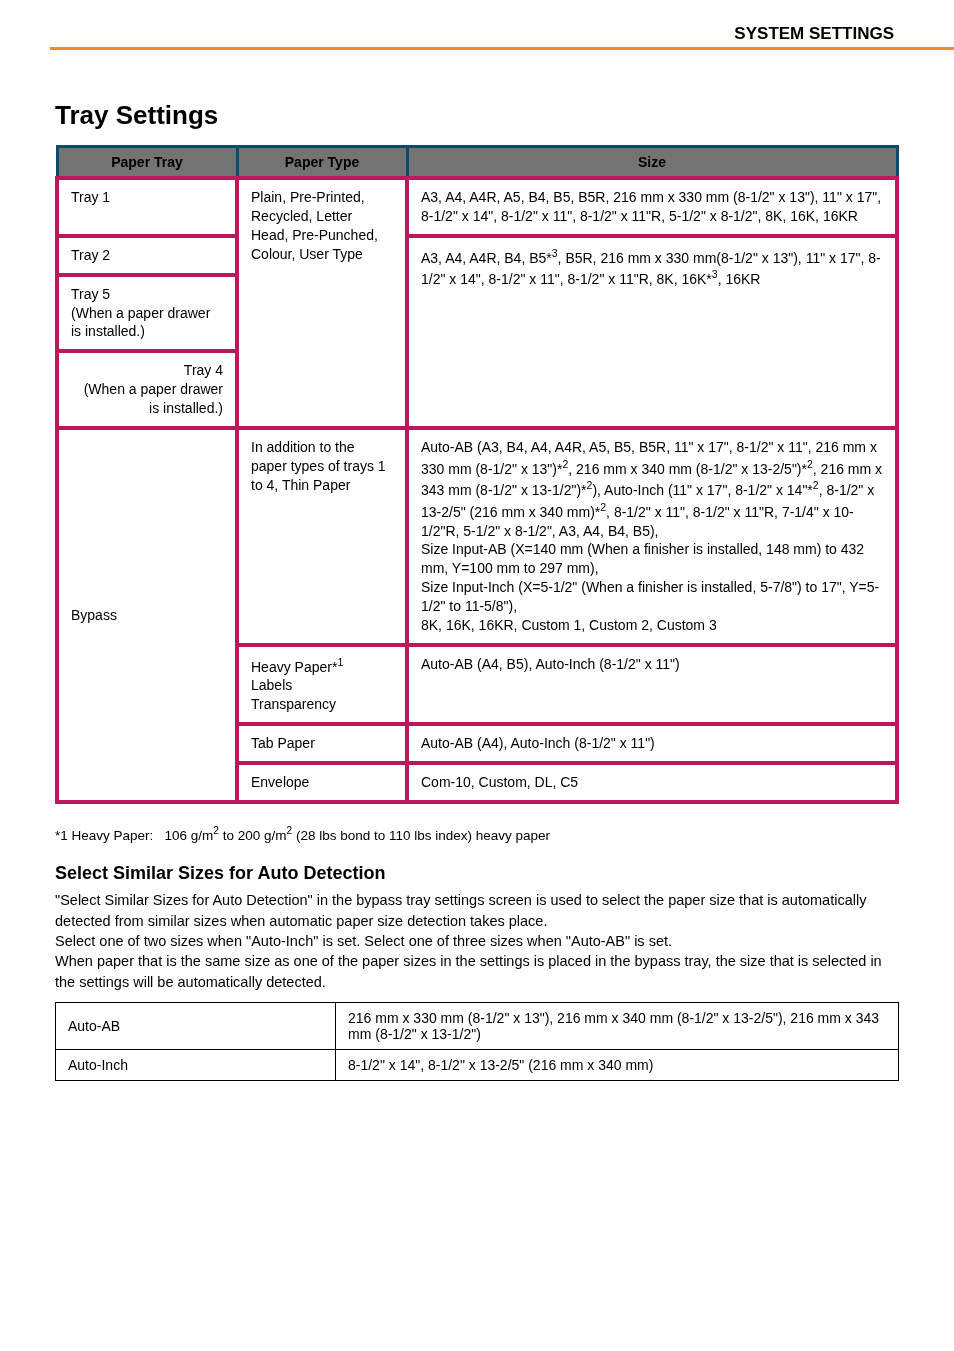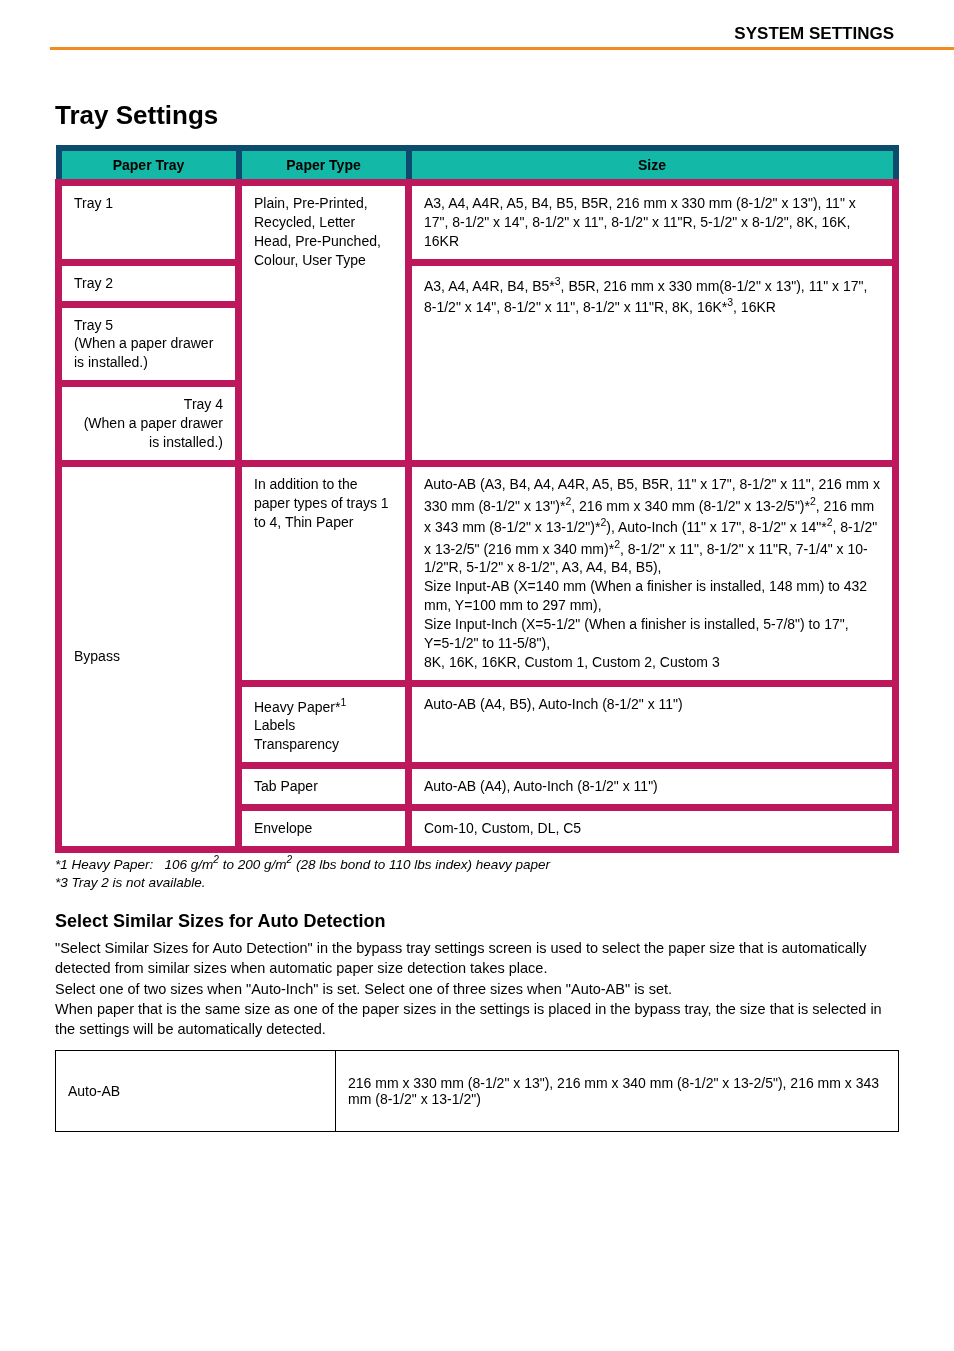--- a/index.html
+++ b/index.html
@@ -36,58 +36,57 @@
     font-size: 26px;
     font-weight: bold;
     margin: 30px 0 14px 0;
   }
   table.main {
     border-collapse: collapse;
     width: 100%;
     font-size: 14px;
   }
   table.main th {
-    border: 6px solid #0c4a6e;
-    background: #14b8a6;
+    border: 3px solid #0c4a6e;
+    background: #737373;
     font-weight: bold;
     padding: 6px 12px;
     text-align: center;
   }
   table.main td {
-    border: 7px solid #be185d;
+    border: 4px solid #be185d;
     padding: 8px 12px;
     vertical-align: top;
     line-height: 1.35;
   }
   .footnotes {
     font-size: 13.5px;
-    margin-top: 0;
+    margin-top: 20px;
     line-height: 1.4;
-    font-style: italic;
   }
   .footnotes .link { color: #1155cc; }
   sup { font-size: 0.75em; }
   h3.sub-title {
     font-size: 18px;
     font-weight: bold;
     margin: 18px 0 6px 0;
   }
   .body-text {
     font-size: 14.5px;
     line-height: 1.4;
     margin-bottom: 10px;
   }
   table.secondary {
     border-collapse: collapse;
     width: 100%;
     font-size: 14px;
   }
   table.secondary td {
     border: 1px solid #000;
-    padding: 24px 12px;
+    padding: 7px 12px;
     vertical-align: middle;
   }
 </style>
 </head>
 <body>
 
 <div class="header">
   <span>SYSTEM SETTINGS</span>
 </div>
 
@@ -143,34 +142,37 @@
       </tr>
       <tr>
         <td>Envelope</td>
         <td>Com-10, Custom, DL, C5</td>
       </tr>
     </tbody>
   </table>
 
   <div class="footnotes">
     <div>*1 Heavy Paper:&nbsp;&nbsp;&nbsp;106 g/m<sup>2</sup> to 200 g/m<sup>2</sup> (28 lbs bond to 110 lbs index) heavy paper</div>
-    <div>*3 Tray 2 is not available.</div>
   </div>
 
   <h3 class="sub-title">Select Similar Sizes for Auto Detection</h3>
   <div class="body-text" style="white-space:pre-line;">"Select Similar Sizes for Auto Detection" in the bypass tray settings screen is used to select the paper size that is automatically detected from similar sizes when automatic paper size detection takes place.
 Select one of two sizes when "Auto-Inch" is set. Select one of three sizes when "Auto-AB" is set.
 When paper that is the same size as one of the paper sizes in the settings is placed in the bypass tray, the size that is selected in the settings will be automatically detected.</div>
 
   <table class="secondary">
     <colgroup>
         <col style="width:280px">
         <col>
       </colgroup>
     <tbody>
         <tr>
       <td>Auto-AB</td>
       <td>216 mm x 330 mm (8-1/2" x 13"), 216 mm x 340 mm (8-1/2" x 13-2/5"), 216 mm x 343 mm (8-1/2" x 13-1/2")</td>
     </tr>
+    <tr>
+      <td>Auto-Inch</td>
+      <td>8-1/2" x 14", 8-1/2" x 13-2/5" (216 mm x 340 mm)</td>
+    </tr>
   </tbody>
     </table>
 
 </div>
 
 </body></html>

